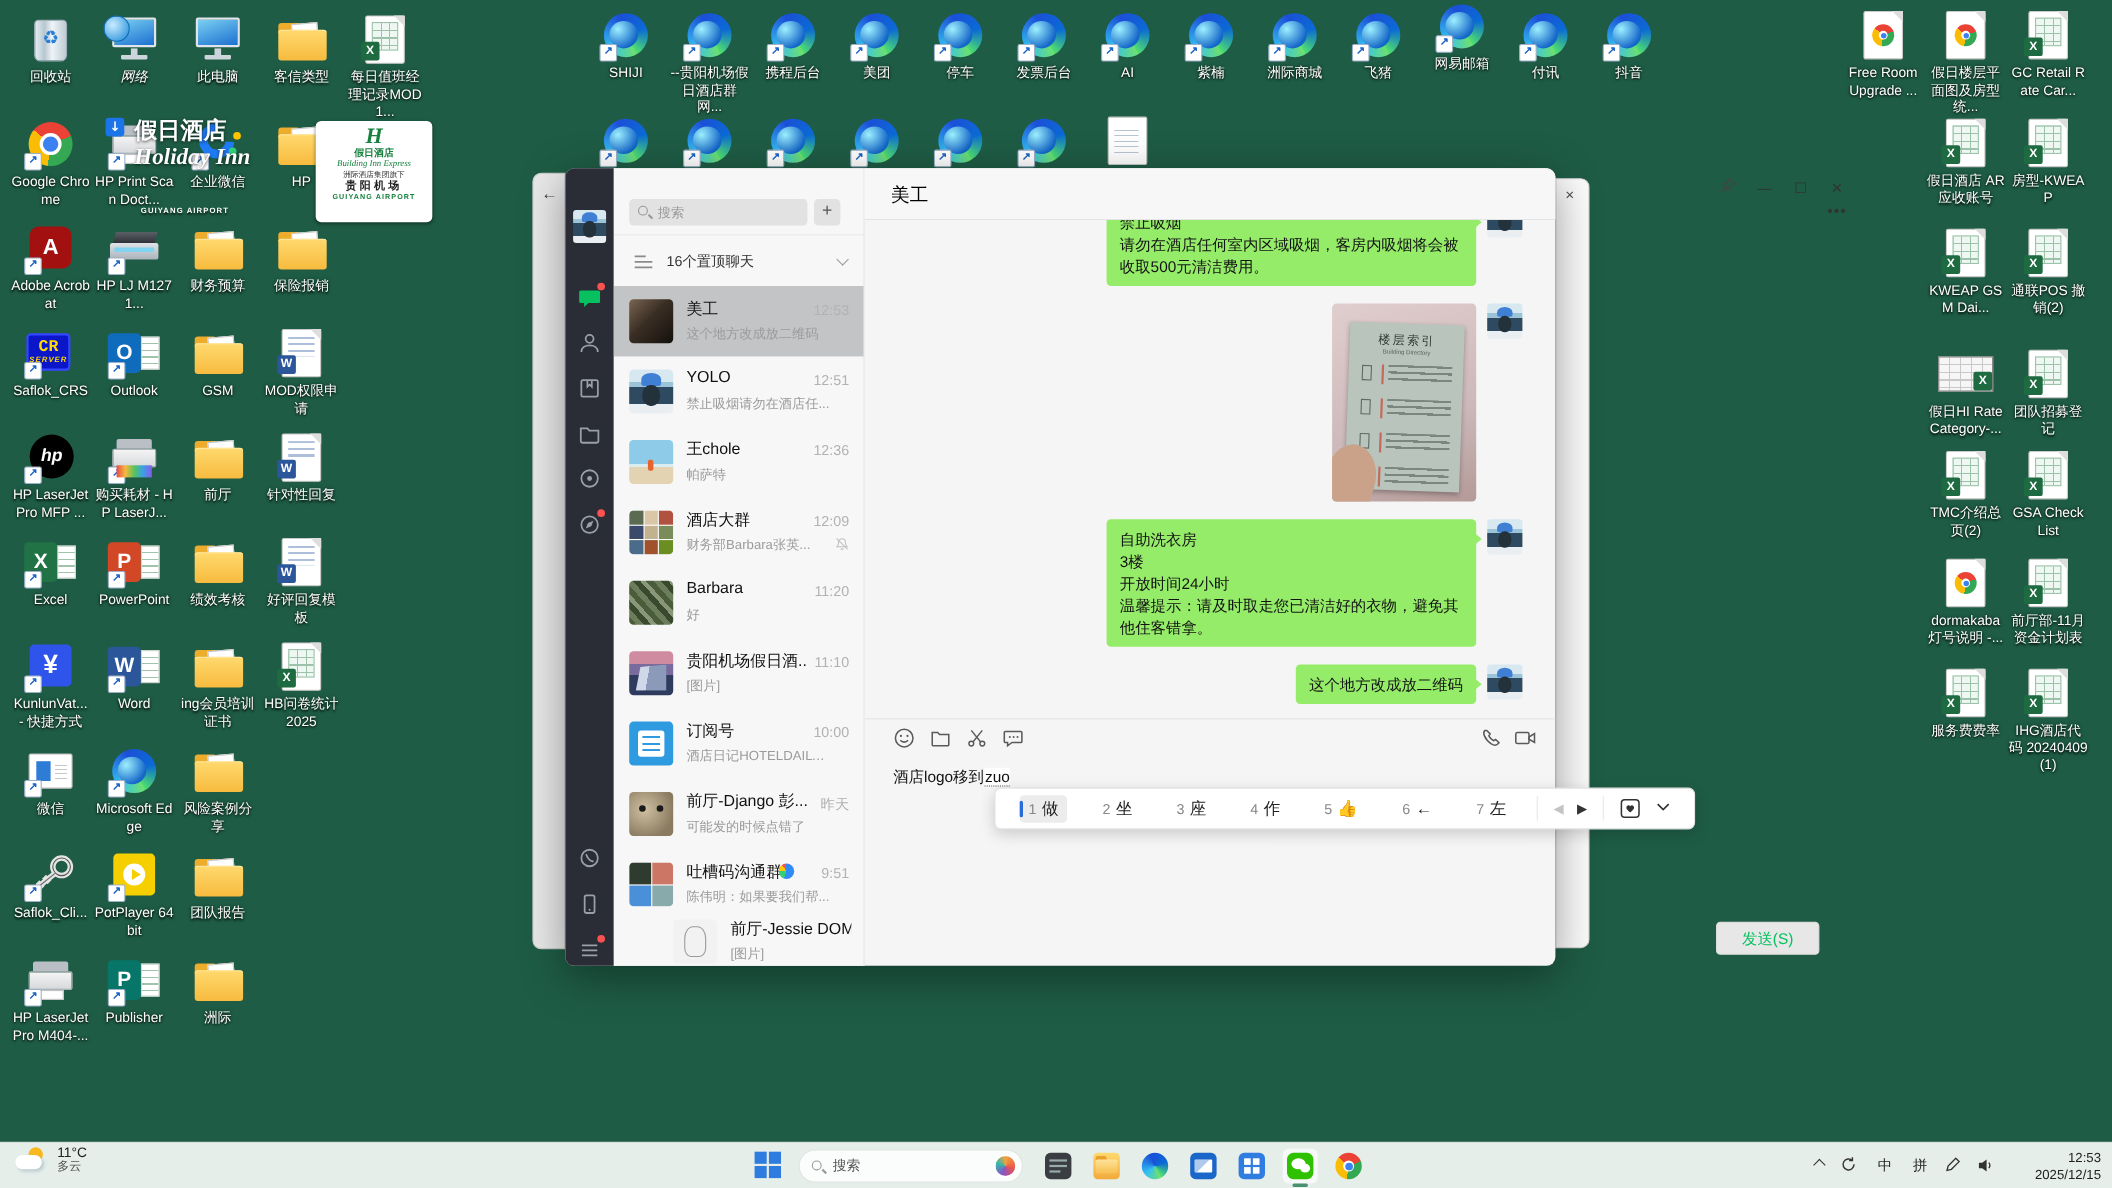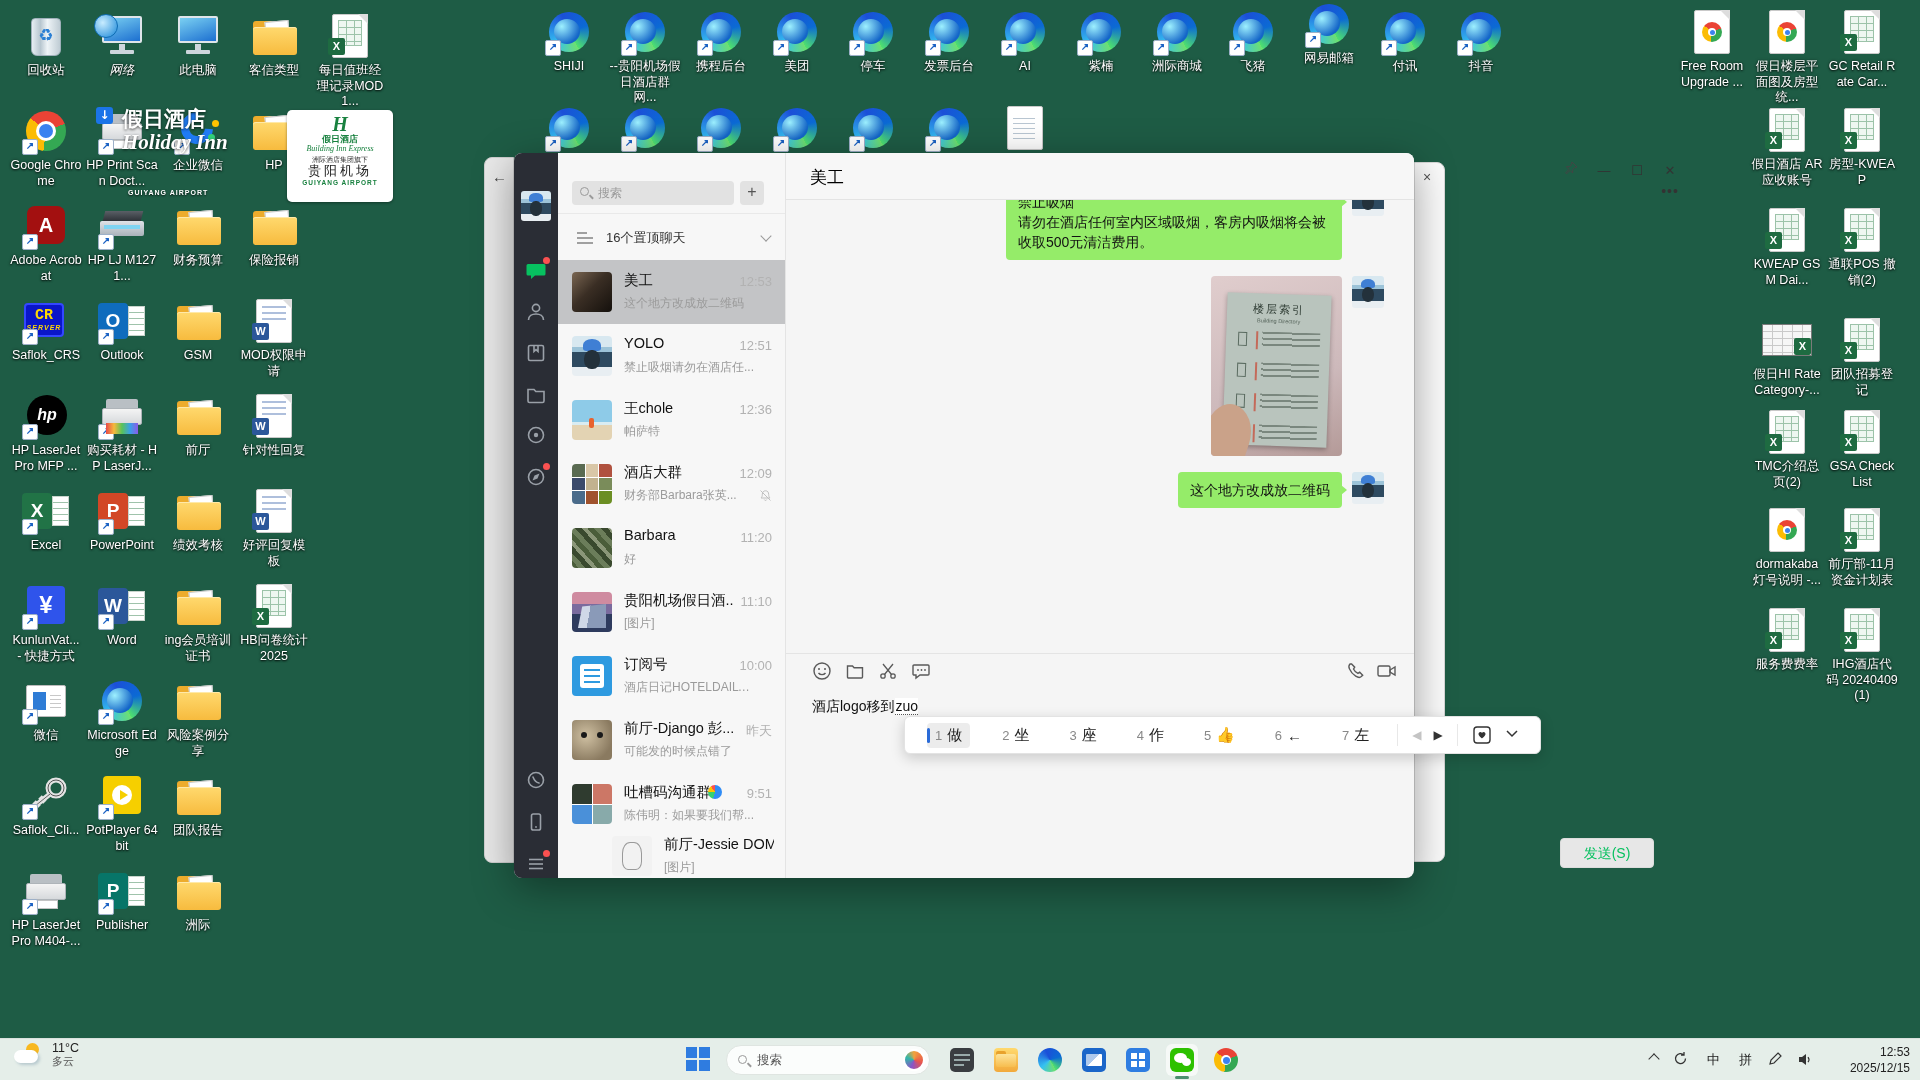--- a/index.html
+++ b/index.html
@@ -77,21 +77,21 @@
   .wbadge{left:4px;top:26px;width:17px;height:17px;background:#2b579a;color:#fff;font:bold 11px/17px "Liberation Sans",sans-serif;text-align:center;border-radius:2px;z-index:5;}
   .k-sheet-shot .shot{left:1px;top:8px;width:50px;height:32px;background:#f6f6f6;border:1px solid #7a7a7a;background-image:repeating-linear-gradient(rgba(0,0,0,0) 0 6px,#c9c9c9 6px 7px),repeating-linear-gradient(90deg,rgba(0,0,0,0) 0 9px,#c9c9c9 9px 10px);}
   .k-sheet-shot .xbadge{left:auto;right:2px;top:22px;}
   .k-notepad .nlines{left:14px;top:10px;width:22px;height:28px;background:repeating-linear-gradient(rgba(0,0,0,0) 0 4px,#b9c6d2 4px 5px);}
   
   #hie-card{position:absolute;left:287px;top:110px;width:106px;height:92px;background:#fff;border-radius:5px;padding:4px 2px;text-align:center;line-height:1.15;box-shadow:0 1px 3px rgba(0,0,0,.4);}
   #hie-card .h{font:italic bold 20px/20px "Liberation Serif","DejaVu Serif",serif;color:#18813f;}
   #hie-card .cn{font-size:9px;font-weight:bold;color:#18813f;}
   #hie-card .en{font:italic 8px/10px "Liberation Serif",serif;color:#18813f;}
   #hie-card .grp{font-size:7px;color:#333;margin-top:2px;}
-  #hie-card .city{font-size:13px;letter-spacing:3px;color:#222;font-weight:normal;}
+  #hie-card .city{font-size:10px;letter-spacing:3px;color:#222;font-weight:bold;}
   #hie-card .apt{font-size:6.5px;color:#18813f;font-weight:bold;letter-spacing:1px;}
   #script-logo{position:absolute;left:122px;top:108px;width:150px;color:#fff;text-shadow:0 1px 3px rgba(0,0,0,.7);pointer-events:none;z-index:3;text-align:left;}
   #script-logo .l1{font:bold 21px/22px "Liberation Sans",sans-serif;}
   #script-logo .l2{font:italic bold 21px/24px "Liberation Serif","DejaVu Serif",serif;}
   #airport-cap{position:absolute;left:128px;top:188px;font:bold 7px/9px "Liberation Sans",sans-serif;color:#fff;letter-spacing:1px;text-shadow:0 1px 2px rgba(0,0,0,.8);z-index:3;}
 
   
   #bg-left{position:absolute;left:484px;top:157px;width:30px;height:706px;background:#e9e9e9;border:1px solid #cfcfcf;border-radius:8px 0 0 8px;}
   #bg-left .back{position:absolute;left:7px;top:10px;color:#444;font-size:15px;}
   #bg-right{position:absolute;left:1414px;top:162px;width:31px;height:700px;background:#fbfbfb;border:1px solid #d8d8d8;border-radius:0 8px 8px 0;}
@@ -1037,20 +1037,30 @@
                 </div>
               </div>
               <div class="hand"></div>
             </div>
             <div class="mav av av-yolo">
               <div class="hat"></div>
               <div class="bod"></div>
             </div>
           </div>
           <div class="mrow">
+            <div class="bub">自助洗衣房
+3楼
+开放时间24小时
+温馨提示：请及时取走您已清洁好的衣物，避免其他住客错拿。</div>
+            <div class="mav av av-yolo">
+              <div class="hat"></div>
+              <div class="bod"></div>
+            </div>
+          </div>
+          <div class="mrow">
             <div class="bub">这个地方改成放二维码</div>
             <div class="mav av av-yolo">
               <div class="hat"></div>
               <div class="bod"></div>
             </div>
           </div>
         </div>
       <div id="in-div"></div>
       <div id="in-text">
         <span>酒店logo移到</span><span class="comp">zuo</span>

